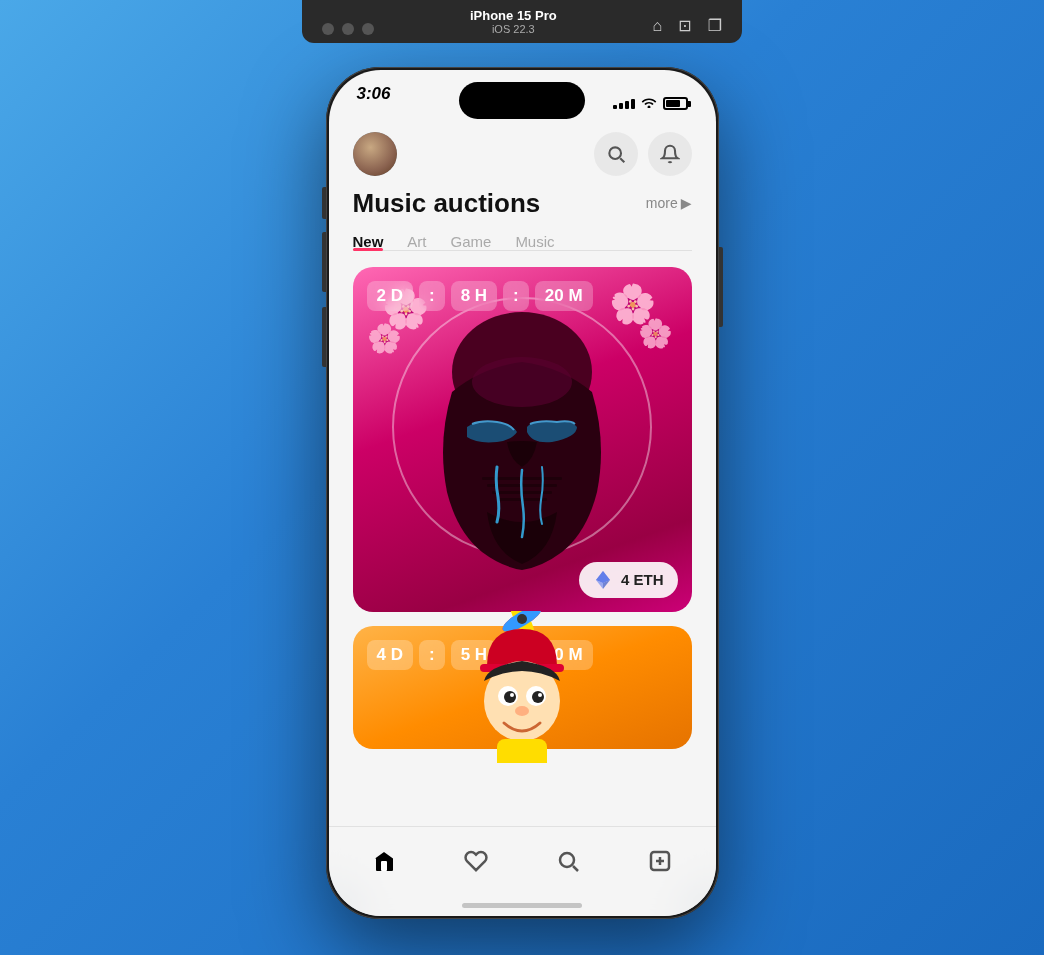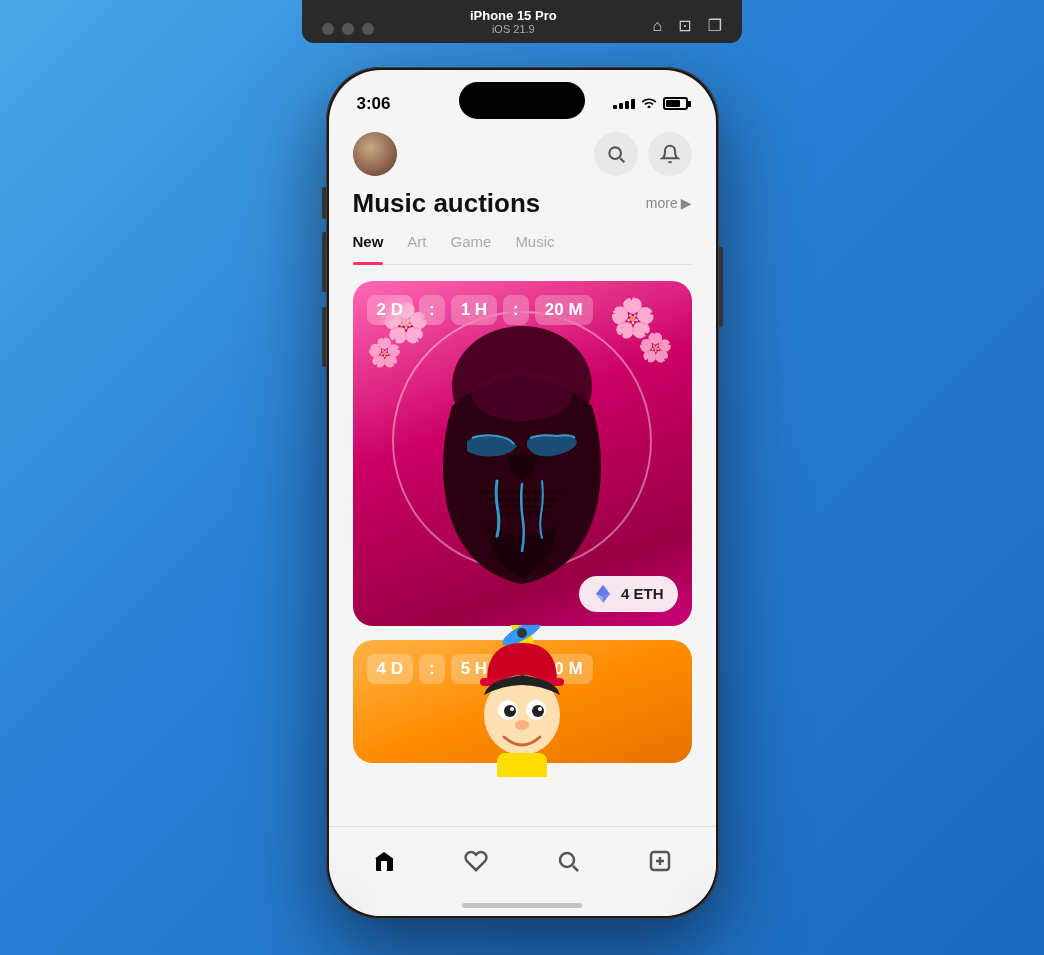--- a/index.html
+++ b/index.html
@@ -129,24 +129,24 @@
       top: 180px;
       width: 4px;
       height: 80px;
       background: #333;
       border-radius: 0 2px 2px 0;
     }
 
     
     .status-bar {
       display: flex;
-      align-items: center;
       justify-content: space-between;
       padding: 14px 28px 0;
       height: 54px;
+      font-style: italic;
     }
 
     .status-time {
       font-size: 17px;
       font-weight: 600;
       color: #000;
     }
 
     
     .dynamic-island {
@@ -296,21 +296,21 @@
       display: flex;
       gap: 24px;
       margin-bottom: 16px;
       border-bottom: 1px solid #e0e0e0;
       padding-bottom: 0;
     }
 
     .tab {
       font-size: 15px;
       color: #aaa;
-      padding-bottom: 14px;
+      padding-bottom: 0;
       cursor: pointer;
       position: relative;
       font-weight: 500;
     }
 
     .tab.active {
       color: #111;
       font-weight: 600;
     }
 
@@ -438,21 +438,21 @@
 <body>
 
 <div class="mac-toolbar">
   <div class="mac-controls">
     <div class="mac-dot"></div>
     <div class="mac-dot"></div>
     <div class="mac-dot"></div>
   </div>
   <div class="mac-title">
     <div class="mac-title-text">iPhone 15 Pro</div>
-    <div class="mac-title-sub">iOS 21.9</div>
+    <div class="mac-title-sub">iOS 22.3</div>
   </div>
   <div class="mac-icons">
     <span class="mac-icon">⌂</span>
     <span class="mac-icon">⊡</span>
     <span class="mac-icon">❐</span>
   </div>
 </div>
 
 <div class="phone-frame">
 
@@ -561,21 +561,21 @@
 
               <path d="M75 155 Q73 170 76 185 Q78 200 75 210" stroke="#3399cc" stroke-width="3" fill="none" stroke-linecap="round"></path>
               <path d="M100 158 Q98 175 101 195 Q103 210 100 225" stroke="#3399cc" stroke-width="2.5" fill="none" stroke-linecap="round"></path>
               <path d="M120 155 Q122 172 119 188 Q117 202 120 212" stroke="#3399cc" stroke-width="2" fill="none" stroke-linecap="round"></path>
             </svg>
           </div>
 
           <div class="timer-badges">
             <div class="timer-badge">2 D</div>
             <div class="timer-badge">:</div>
-            <div class="timer-badge">1 H</div>
+            <div class="timer-badge">8 H</div>
             <div class="timer-badge">:</div>
             <div class="timer-badge">20 M</div>
           </div>
 
           <div class="price-badge">
             <svg class="eth-diamond" viewBox="0 0 20 20">
               <polygon points="10,1 17,10 10,13 3,10" fill="#627eea"></polygon>
               <polygon points="10,13 17,10 10,19" fill="#4d6acc" opacity="0.8"></polygon>
               <polygon points="10,13 3,10 10,19" fill="#8298f0" opacity="0.8"></polygon>
               <polygon points="10,1 17,10 10,13 3,10" fill="#627eea" opacity="0.5"></polygon>

